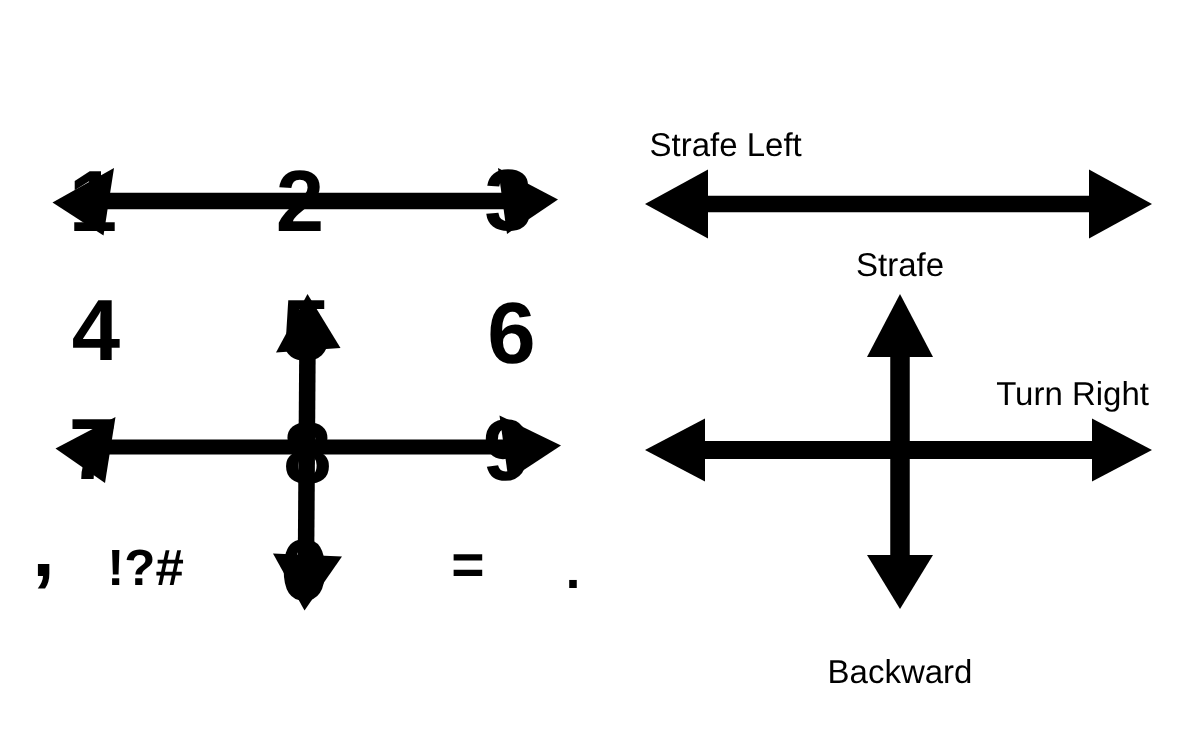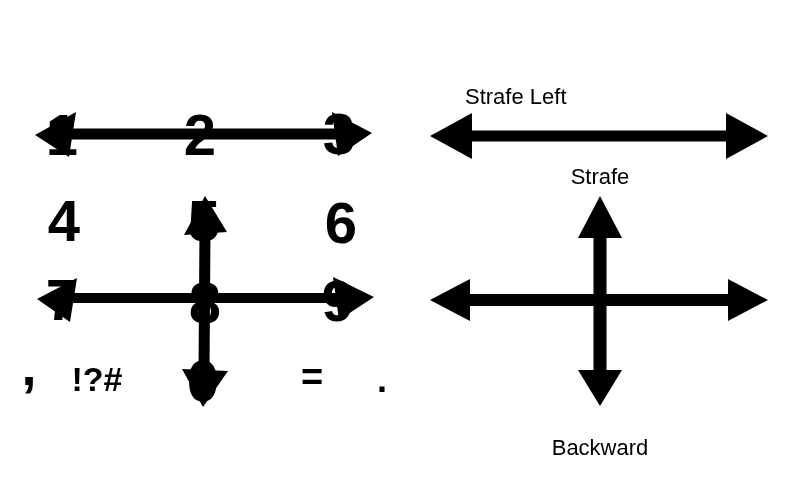--- a/index.html
+++ b/index.html
@@ -6,21 +6,21 @@
   .canvas{
     position:relative;
     width:800px;height:500px;
     background:#ffffff;
     overflow:hidden;
     font-family:"Liberation Sans", sans-serif;
     color:#000000;
   }
   .abs{position:absolute;}
   .ctr{transform:translate(-50%,-50%);}
-  .vctr{transform:translateY(-50%);margin-left:32px;}
+  .vctr{transform:translateY(-50%);}
   
   .key{
     font-size:58px;
     font-weight:bold;
     line-height:1;
     white-space:nowrap;
     z-index:1;
   }
   .sym-small{font-size:34px;font-weight:bold;line-height:1;z-index:1;}
   .sym-comma{font-size:54px;font-weight:bold;line-height:1;z-index:1;}
@@ -54,20 +54,21 @@
   <span class="abs ctr key" style="left:338px;top:301px">9</span>
 
   <span class="abs ctr sym-comma" style="left:29px;top:366px">,</span>
   <span class="abs ctr sym-small" style="left:97px;top:379px">!?#</span>
   <span class="abs ctr key" style="left:203px;top:381px">0</span>
   <span class="abs ctr sym-eq" style="left:312px;top:377px">=</span>
   <span class="abs ctr sym-dot" style="left:382px;top:380px">.</span>
 
   <span class="abs vctr lbl" style="left:433px;top:97px">Strafe Left</span>
   <span class="abs ctr lbl" style="left:600px;top:177px">Strafe</span>
+  <span class="abs vctr lbl" style="right:34px;top:263px">Turn Right</span>
   <span class="abs ctr lbl" style="left:600px;top:448px">Backward</span>
 
   <svg class="arrows" width="800" height="500" viewBox="0 0 800 500">
 
     <g fill="#000" stroke="#000">
       <line x1="55" y1="134" x2="352" y2="134" stroke-width="11"></line>
       <polygon points="35,135 76,112 69,157" stroke="none"></polygon>
       <polygon points="372,133 332,112 338,156" stroke="none"></polygon>
     </g>
 

